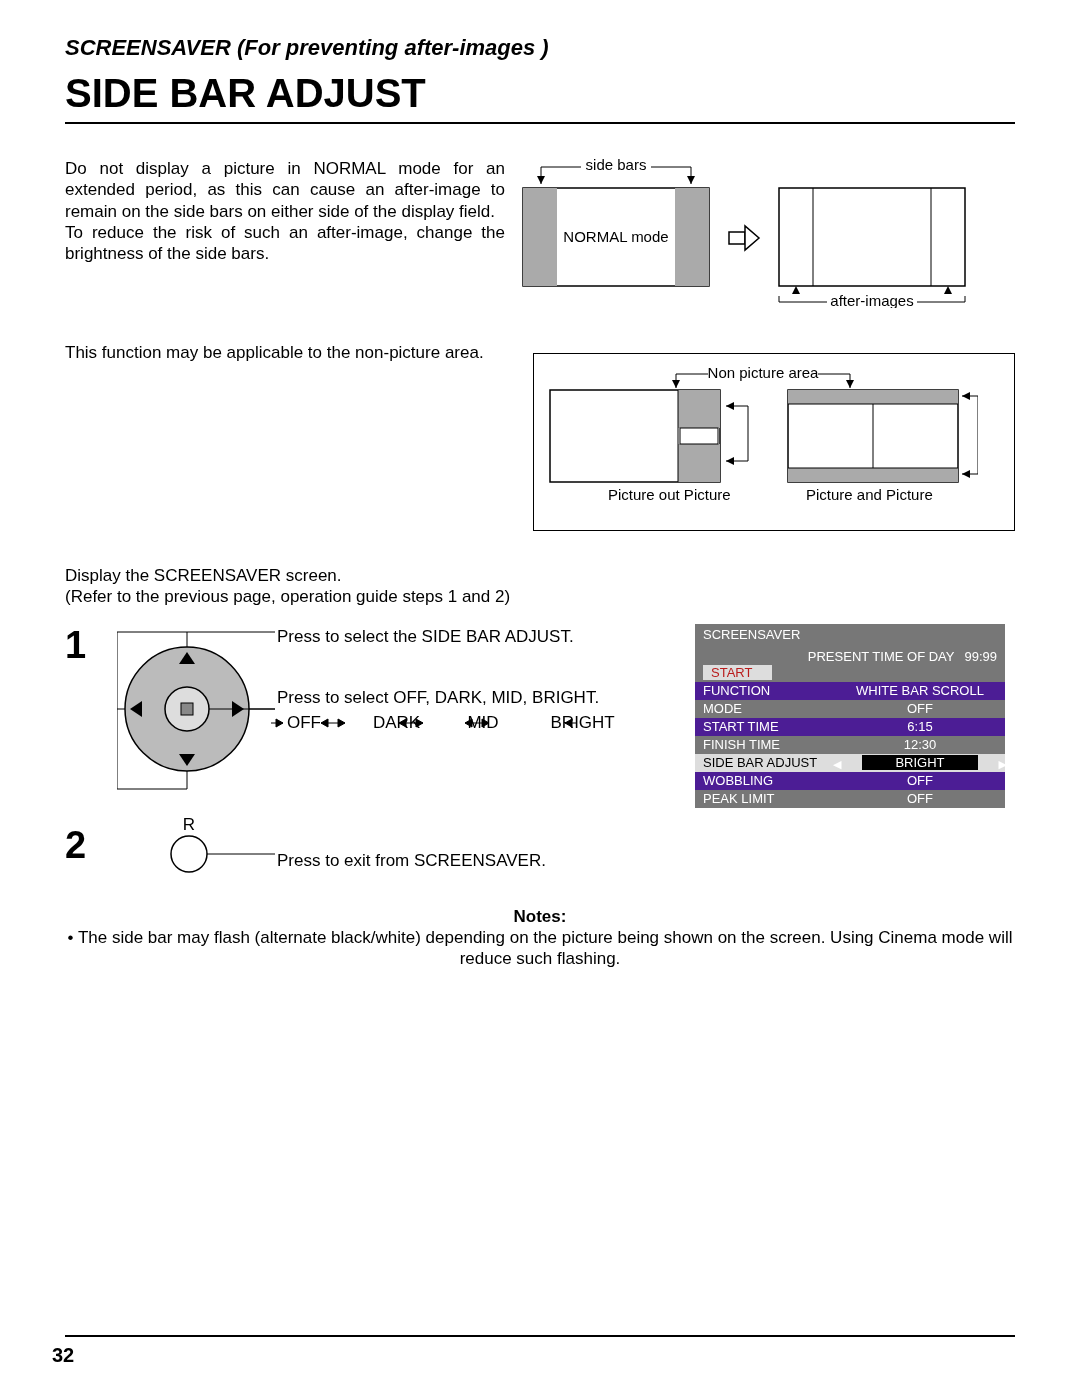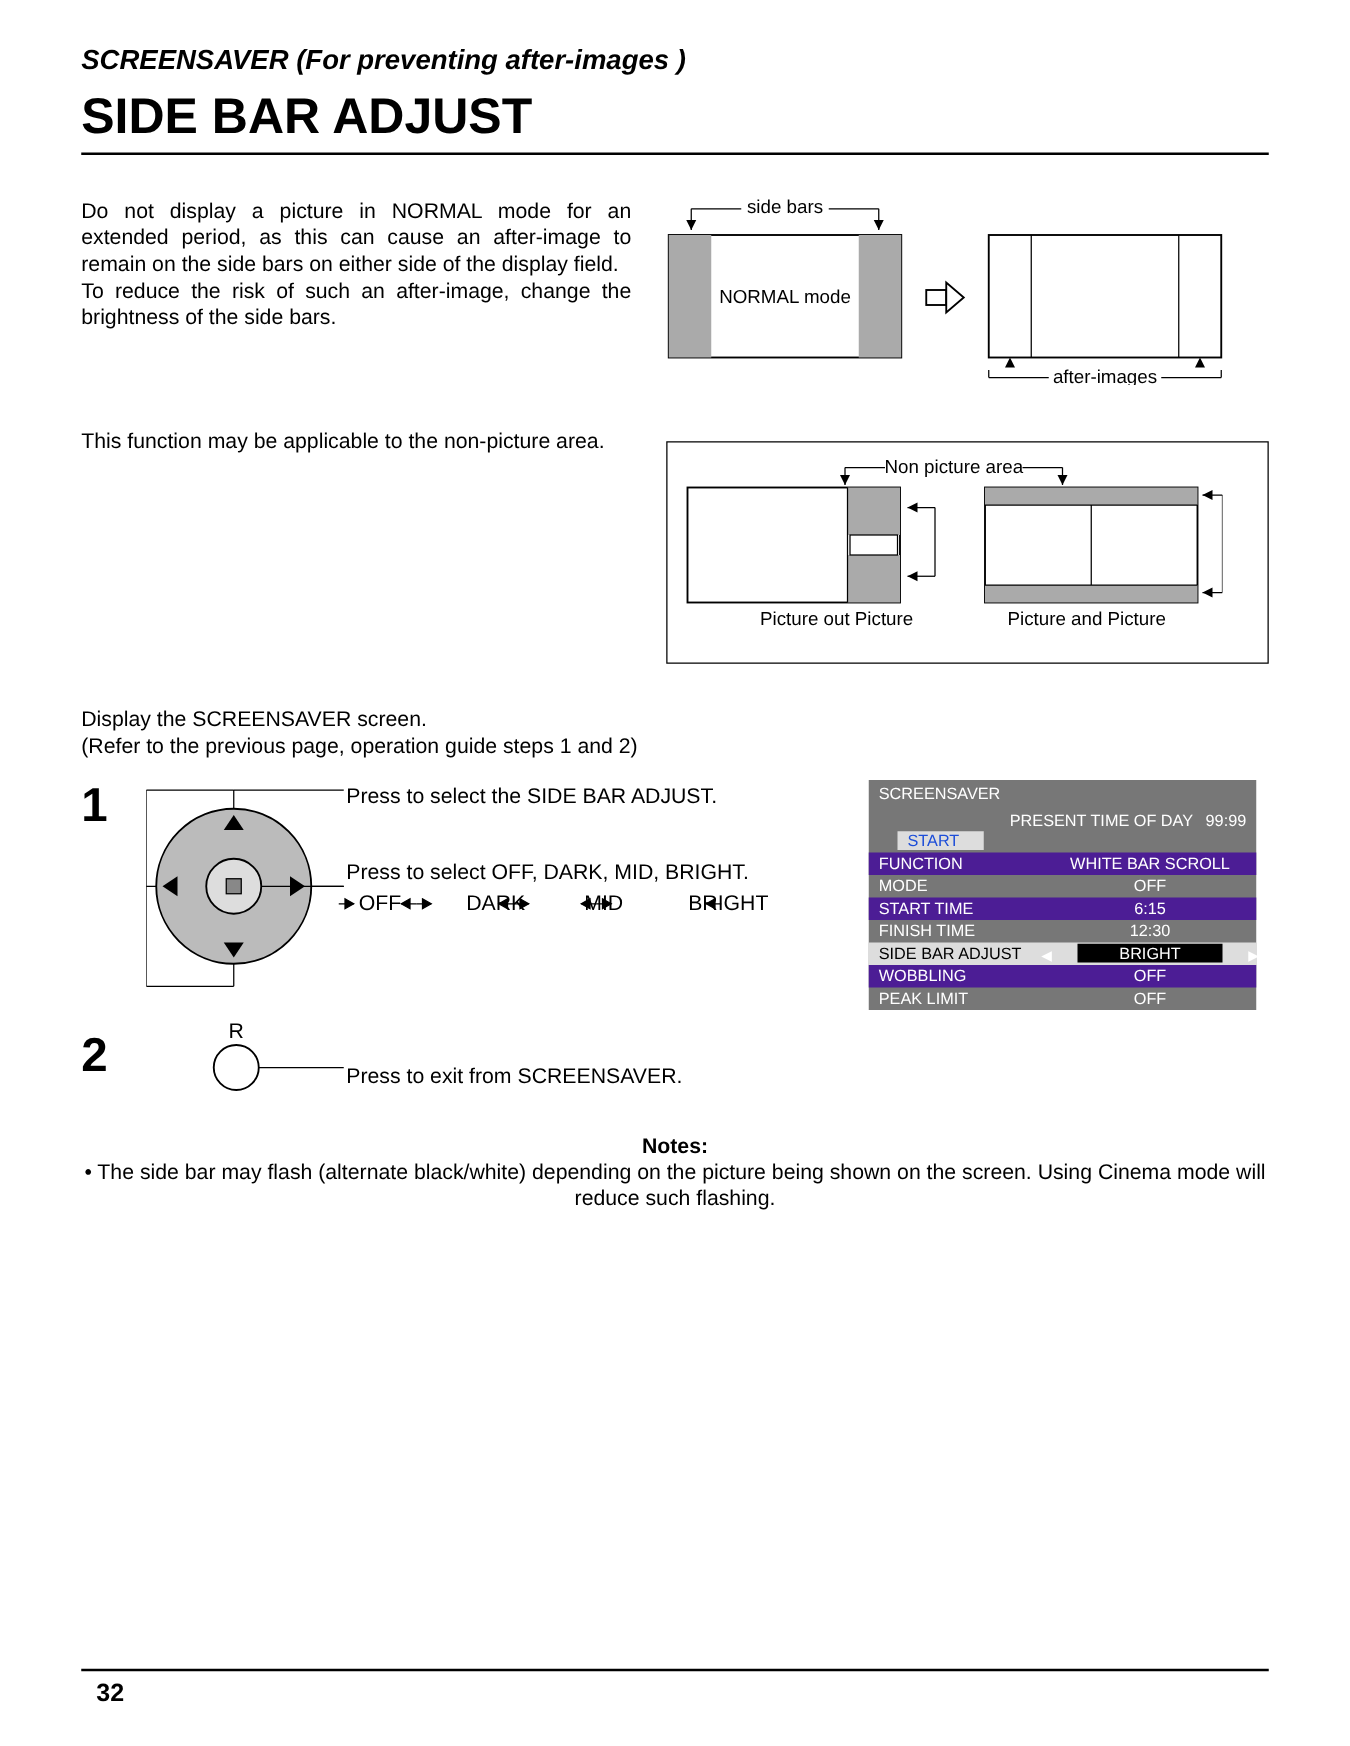--- a/index.html
+++ b/index.html
@@ -9,33 +9,33 @@
     font-family: Arial, Helvetica, sans-serif;
     color: #000;
     background: #fff;
     position: relative;
     padding: 35px 65px 0 65px;
   }
   .header-small { font-size: 22px; font-weight: bold; font-style: italic; }
   .title { font-size: 40px; font-weight: bold; margin-top: 10px; letter-spacing: 0px; }
   .title-rule-bottom { border-top: 2px solid #000; height: 0; margin-top: 6px; }
   .body-text { font-size: 17px; line-height: 1.25; }
-  .intro-row { display: flex; margin-top: 34px; gap: 28px; }
+  .intro-row { display: flex; margin-top: 34px; gap: 16px; }
   .intro-left { width: 440px; text-align: justify; }
   .intro-right { flex: 1; position: relative; }
   .second-row { display: flex; margin-top: 34px; gap: 28px; align-items: flex-start; }
   .second-left { width: 440px; }
   .second-right { flex: 1; margin-top: 11px; }
   .diagram-box { border: 1.5px solid #000; padding: 12px 14px 14px 14px; }
   .step-row { display: flex; align-items: flex-start; margin-top: 0px; }
   .step-num { font-size: 38px; font-weight: bold; width: 52px; }
   .notes { margin-top: 30px; text-align: center; }
   .notes-title { font-weight: bold; font-size: 17px; }
   .footer-rule { border-top: 2px solid #000; position: absolute; left: 65px; right: 65px; bottom: 60px; }
-  .page-num { position: absolute; left: 77px; bottom: 30px; font-size: 20px; font-weight: bold; }
+  .page-num { position: absolute; left: 52px; bottom: 30px; font-size: 20px; font-weight: bold; }
   .osd { background: #777; color: #fff; font-size: 13px; width: 310px; }
   .osd-row { display: flex; height: 18px; align-items: center; border-bottom: 0; }
   .osd-label { flex: 0 0 140px; padding-left: 8px; }
   .osd-val { flex: 1; text-align: center; position: relative; }
   .osd-light { background: #4c1d95; }
   .osd-selected-val { background: #000; color: #fff; display: inline-block; padding: 0 33px; position: relative; }
   .osd-tri-l, .osd-tri-r { position: absolute; top: 3px; font-size: 11px; color: #fff; }
   .osd-tri-l { left: -2px; }
   .osd-tri-r { right: -2px; }
   svg { display: block; }
@@ -194,21 +194,21 @@
   <div style="width:320px;">
     <div class="osd">
       <div class="osd-row" style="height:22px;">
           <div style="padding-left:8px;">SCREENSAVER</div>
         </div>
       <div class="osd-row" style="justify-content:flex-end; padding-right:8px; gap:10px;align-items:flex-end;">
         <span>PRESENT  TIME OF DAY</span>
         <span>99:99</span>
       </div>
       <div class="osd-row">
-          <div style="background:#ddd; color:#1d4ed8; padding:0 20px 0 8px; margin-left:23px;">START</div>
+          <div style="background:#ddd; color:#b91c1c; padding:0 20px 0 8px; margin-left:8px;">START</div>
         </div>
       <div class="osd-row osd-light">
           <div class="osd-label">FUNCTION</div>
           <div class="osd-val">WHITE BAR SCROLL</div>
         </div>
       <div class="osd-row">
           <div class="osd-label">MODE</div>
           <div class="osd-val">OFF</div>
         </div>
       <div class="osd-row osd-light">

